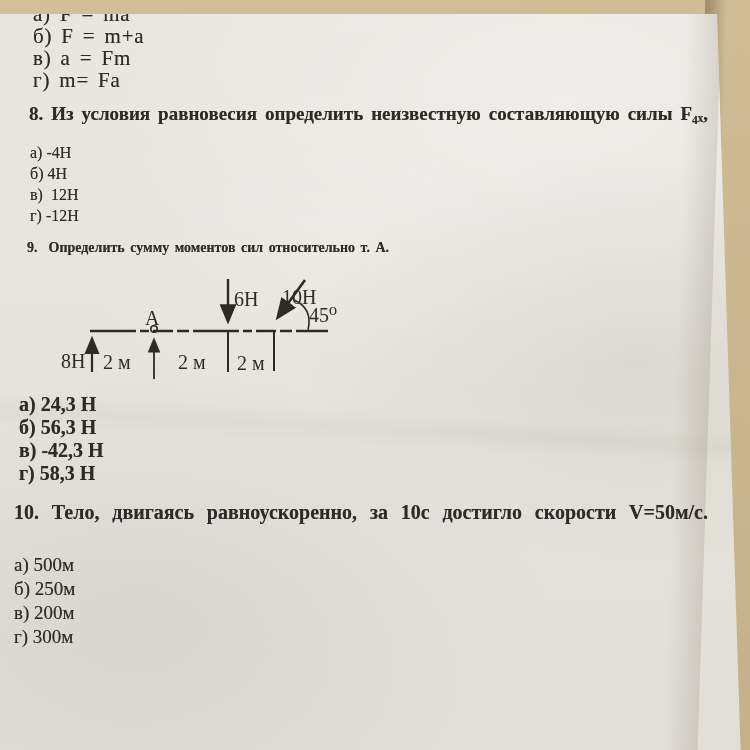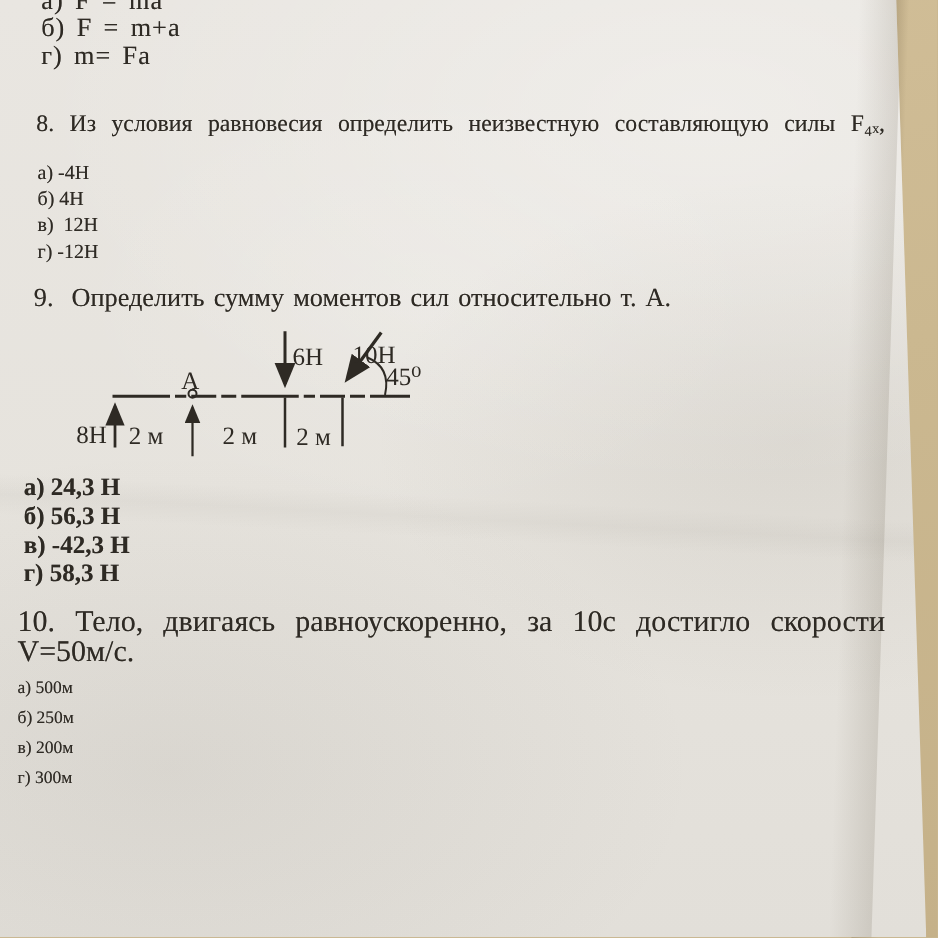--- a/index.html
+++ b/index.html
@@ -19,62 +19,64 @@
   }
   .paper{
     position:absolute;inset:0;
     clip-path:polygon(0 0, 717px 0, 741px 750px, 0 750px);
     background:
       radial-gradient(900px 500px at 75% 12%, rgba(255,255,255,0.30), transparent 60%),
       radial-gradient(700px 420px at 18% 82%, rgba(125,120,110,0.10), transparent 60%),
       radial-gradient(520px 320px at 85% 47%, rgba(150,144,132,0.14), transparent 65%),
       radial-gradient(420px 260px at 45% 32%, rgba(255,255,255,0.12), transparent 70%),
       linear-gradient(180deg,#e9e6e1 0%,#e6e3dd 55%,#e2dfd9 100%);
+    margin-top: 14px;
   }
   .edge-shade{
     position:absolute;left:688px;top:-20px;width:34px;height:800px;
     transform:rotate(1.85deg);transform-origin:top left;
     background:linear-gradient(to right, rgba(0,0,0,0) 0%, rgba(95,85,65,0.16) 100%);
   }
   .crease{
     position:absolute;left:0;top:330px;width:750px;height:170px;
     background:linear-gradient(183deg, rgba(0,0,0,0) 42%, rgba(110,105,95,0.05) 50%, rgba(0,0,0,0) 58%);
   }
   .txt{position:absolute;color:#2e2a24;text-shadow:0 0 0.5px rgba(46,42,36,0.55);}
   .pre{white-space:pre-wrap;}
-  .bold{font-weight:normal;}
+  .bold{font-weight:bold;}
   .jlast{text-align:justify;text-align-last:justify;}
 
   .top-opts{left:33px;top:-11px;font-size:21px;line-height:22px;letter-spacing:0.8px;word-spacing:3px;}
   .q8-head{left:29px;top:88px;width:679px;font-size:19px;line-height:23px;}
   .q8-opts{left:30px;top:128px;font-size:16px;line-height:21px;}
-  .q9-head{left:27px;top:226px;font-size:21px;word-spacing:2px;}
+  .q9-head{left:27px;top:226px;font-size:14px;word-spacing:2px;}
   .q9-opts{left:19px;top:379px;font-size:20px;line-height:23px;font-weight:bold;}
-  .q10-head{left:14px;top:486px;width:694px;font-size:24px;line-height:24px;}
-  .q10-opts{left:14px;top:539px;font-size:14px;line-height:24px;}
+  .q10-head{left:14px;top:486px;width:694px;font-size:20px;line-height:24px;}
+  .q10-opts{left:14px;top:539px;font-size:19px;line-height:24px;}
 
   .diagram{position:absolute;left:58px;top:255px;}
   .diagram text{
     font-family:"Liberation Serif","DejaVu Serif",serif;
     fill:#2e2a24;font-size:20px;
   }
 </style>
 </head>
 <body>
 
 <div class="table-bg"></div>
 <div class="table-shadow"></div>
 
 <div class="paper">
   <div class="edge-shade"></div>
   <div class="crease"></div>
 
   <div class="txt top-opts">
     <div class="pre">а) F = ma</div>
     <div class="pre">б) F = m+a</div>
+    <div class="pre">в) a = Fm</div>
     <div class="pre">г) m= Fa</div>
   </div>
 
   <div class="txt q8-head bold">
     <div class="jlast">8. Из условия равновесия определить неизвестную составляющую силы F₄ₓ,</div>
   </div>
   <div class="txt q8-opts">
     <div class="pre">а) -4Н</div>
     <div class="pre">б) 4Н</div>
     <div class="pre">в)  12Н</div>

